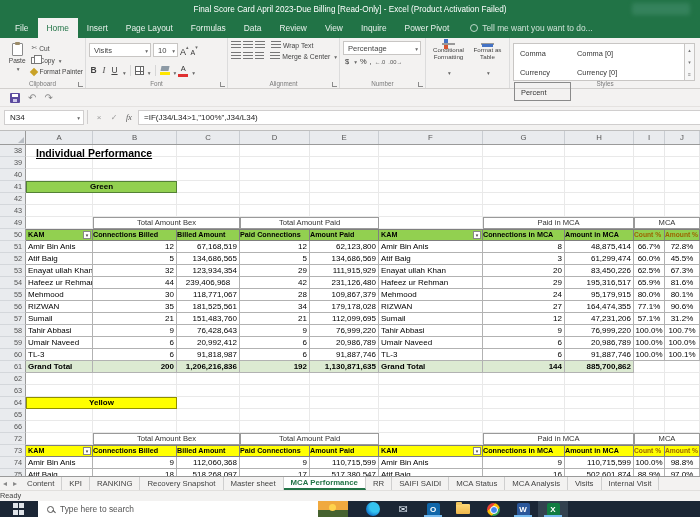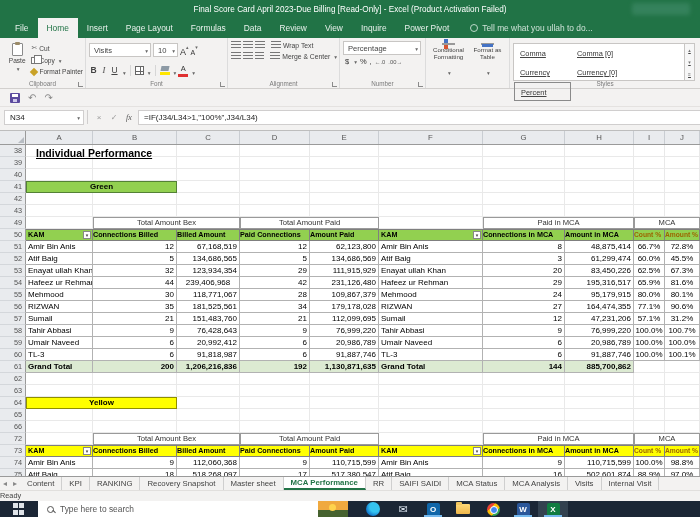--- a/index.html
+++ b/index.html
@@ -72,21 +72,21 @@
   .bigbtn{width:42px;display:flex;flex-direction:column;align-items:center;gap:1px;padding-top:2px;}
   .bigbtn .blabel{font-size:6.2px;text-align:center;line-height:1.15;color:#444;}
   .cficon{width:13px;height:12px;border:1px solid #999;background:#fff;position:relative;}
   .cficon::before{content:"";position:absolute;left:1px;top:1px;width:4px;height:4px;background:#d65532;}
   .cficon::after{content:"";position:absolute;left:1px;bottom:1px;width:4px;height:4px;background:#4472c4;}
   .faticon{width:13px;height:12px;border:1px solid #999;background:
      linear-gradient(#bbb 1px,transparent 1px),linear-gradient(90deg,#bbb 1px,transparent 1px);
      background-size:4px 4px;position:relative;}
   .faticon::before{content:"";position:absolute;left:0;right:0;top:0;height:3px;background:#4472c4;}
 
-  .g-styles{flex:1;display:flex;text-decoration:underline;}
+  .g-styles{flex:1;display:flex;}
   .gallery{border:1px solid #c8c6c4;background:#fff;margin-top:2px;height:38px;display:flex;flex-wrap:wrap;align-content:flex-start;width:172px;}
   .stylecell{width:57px;height:19px;line-height:19px;padding-left:6px;font-size:7.4px;color:#333;white-space:nowrap;overflow:hidden;}
   .stylecell.sel{border:1px solid #8a8a8a;}
   .gscroll{width:10px;border:1px solid #c8c6c4;border-left:none;margin-top:2px;height:38px;display:flex;flex-direction:column;background:#f7f7f7;}
   .gscroll span{flex:1;text-align:center;font-size:5px;color:#777;line-height:12px;}
 
   
   .qat{height:18px;background:#f3f2f1;display:flex;align-items:center;gap:8px;padding-left:10px;border-bottom:1px solid #e4e2e0;}
   .saveicon{width:10px;height:10px;background:#5b4a9e;position:relative;border-radius:1px;}
   .saveicon::before{content:"";position:absolute;top:1px;left:2px;right:2px;height:3px;background:#fff;}
@@ -181,21 +181,21 @@
         <div class="rtab">Page Layout</div>
         <div class="rtab">Formulas</div>
         <div class="rtab">Data</div>
         <div class="rtab">Review</div>
         <div class="rtab">View</div>
         <div class="rtab">Inquire</div>
         <div class="rtab">Power Pivot</div>
       </div>
     <div class="tellme">
       <span class="tmicon"></span>
-      <span>Tell me what you ullah to do...</span>
+      <span>Tell me want you want to do...</span>
     </div>
   </div>
 
   <div class="ribbon">
 
     <div class="group g-clip">
       <div class="paste">
         <span class="clipicon"></span>
         <span>Paste</span>
         <span class="dd"></span>

